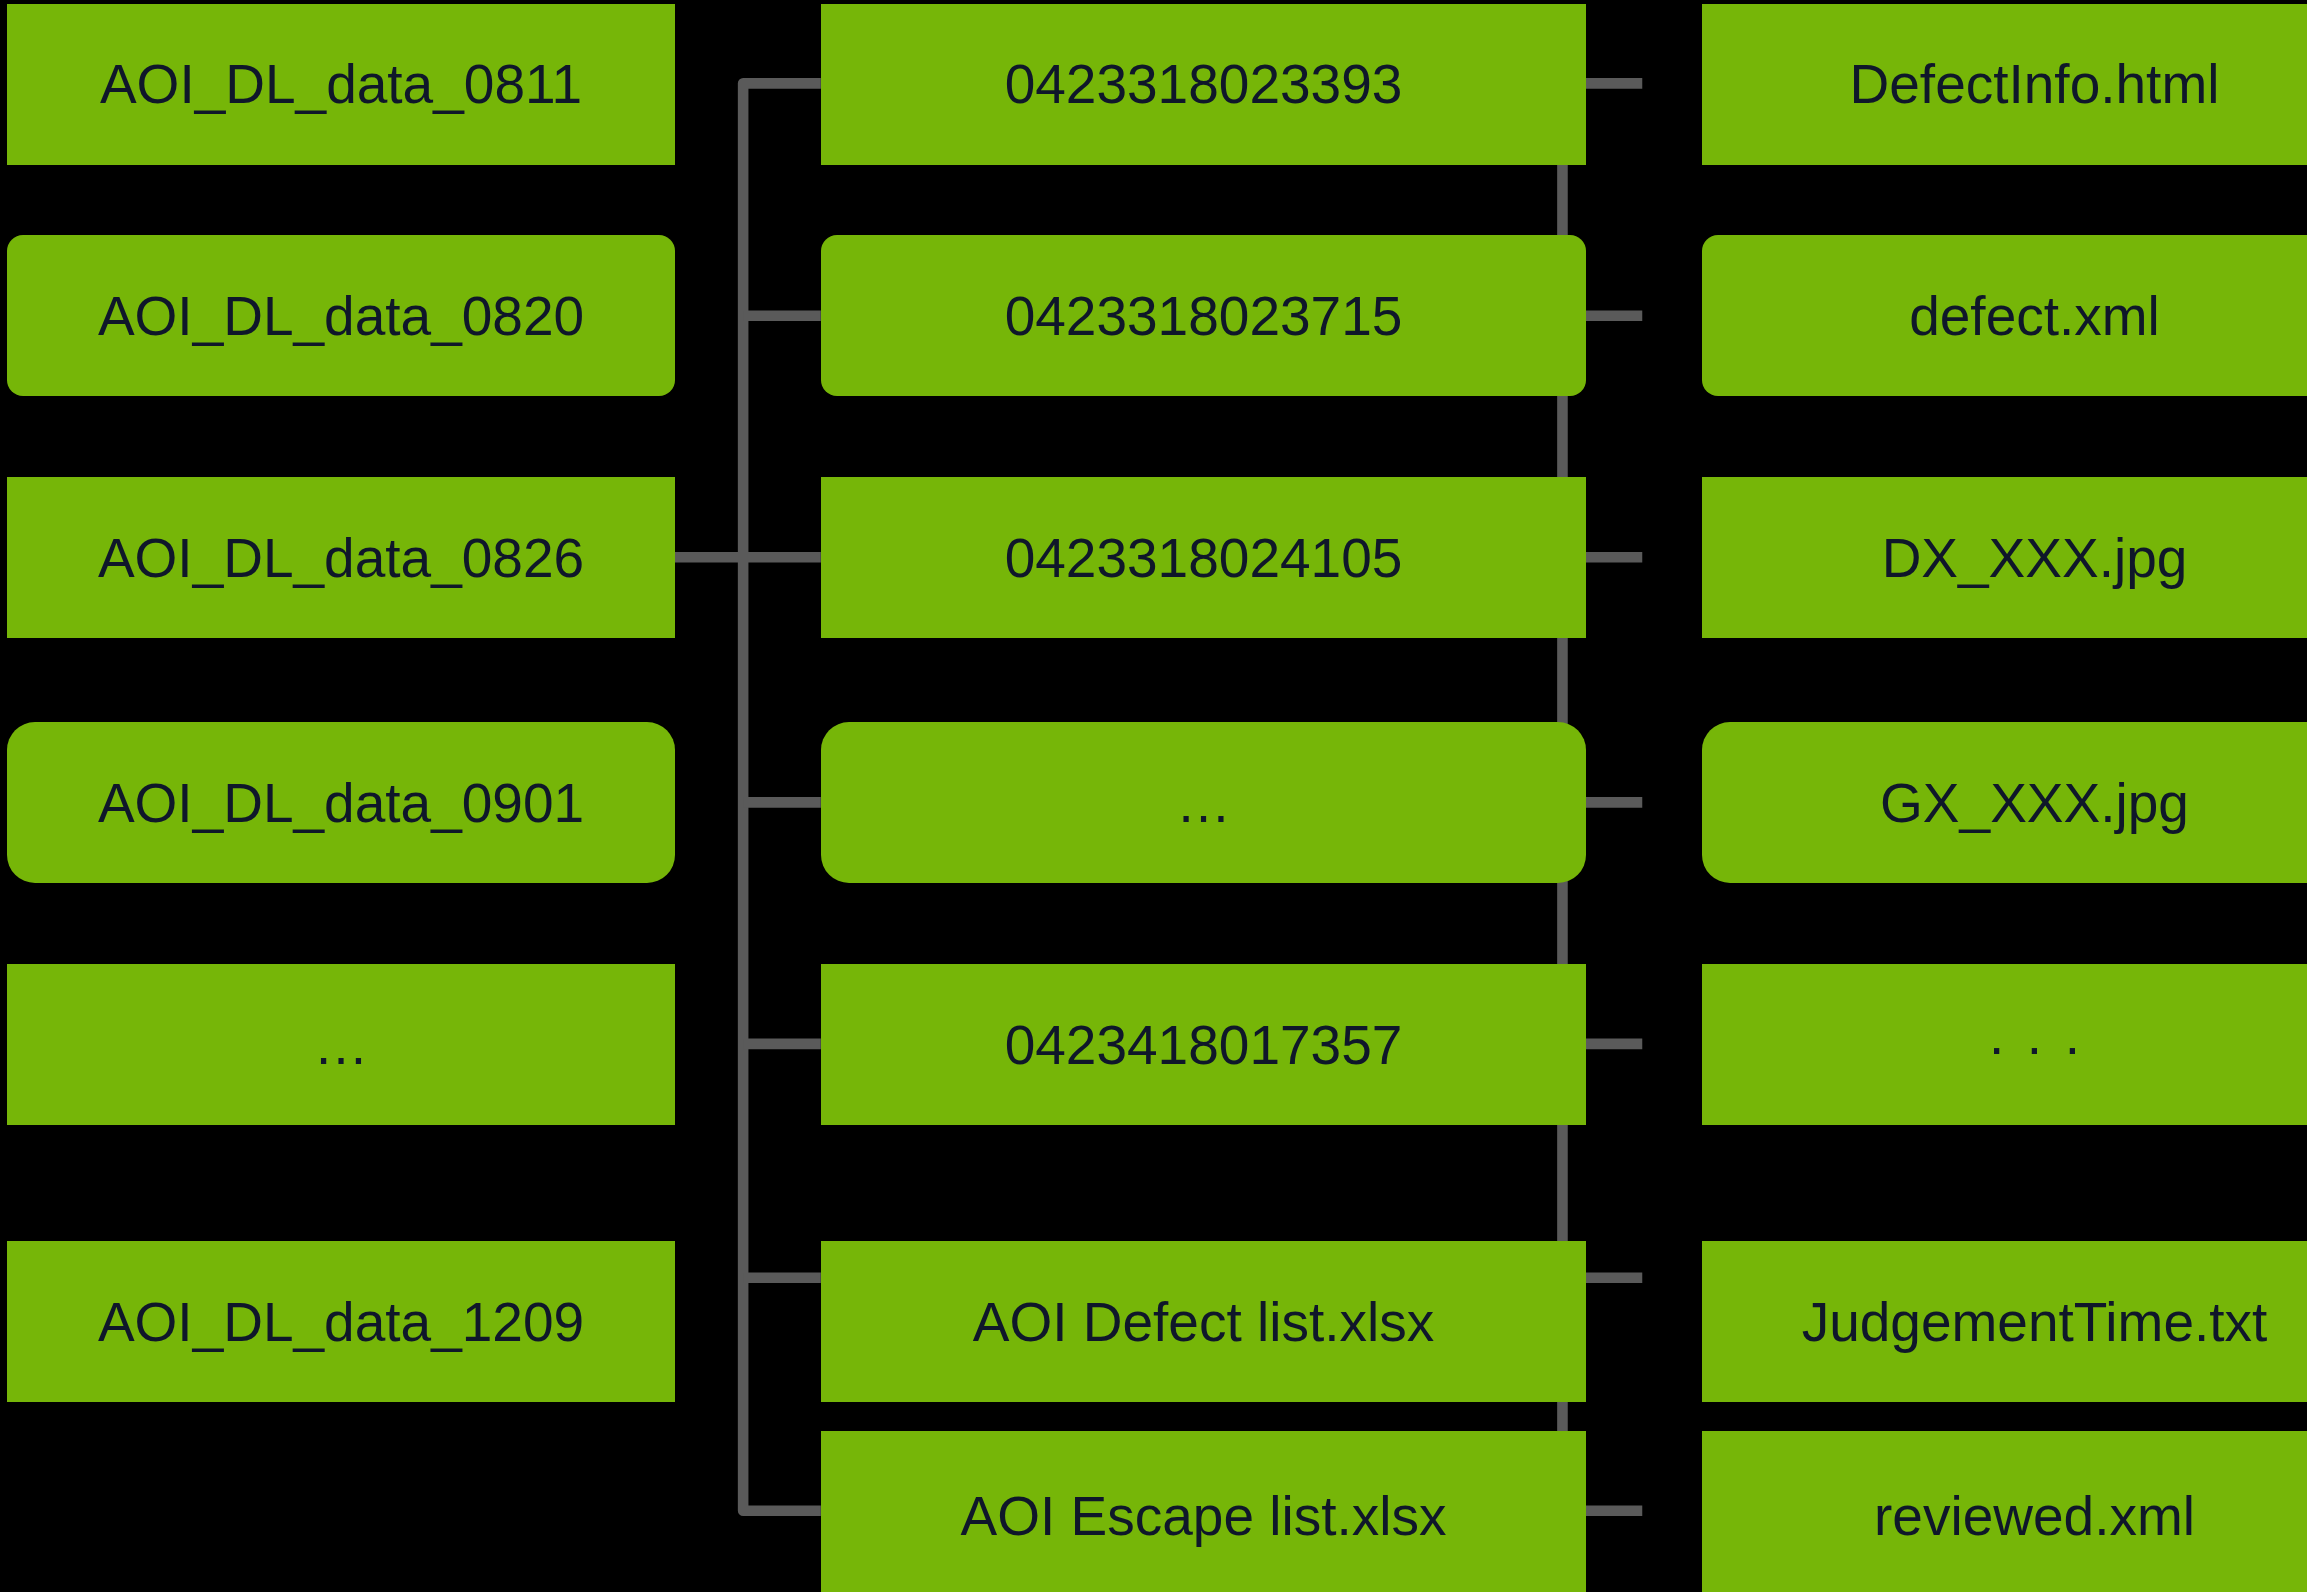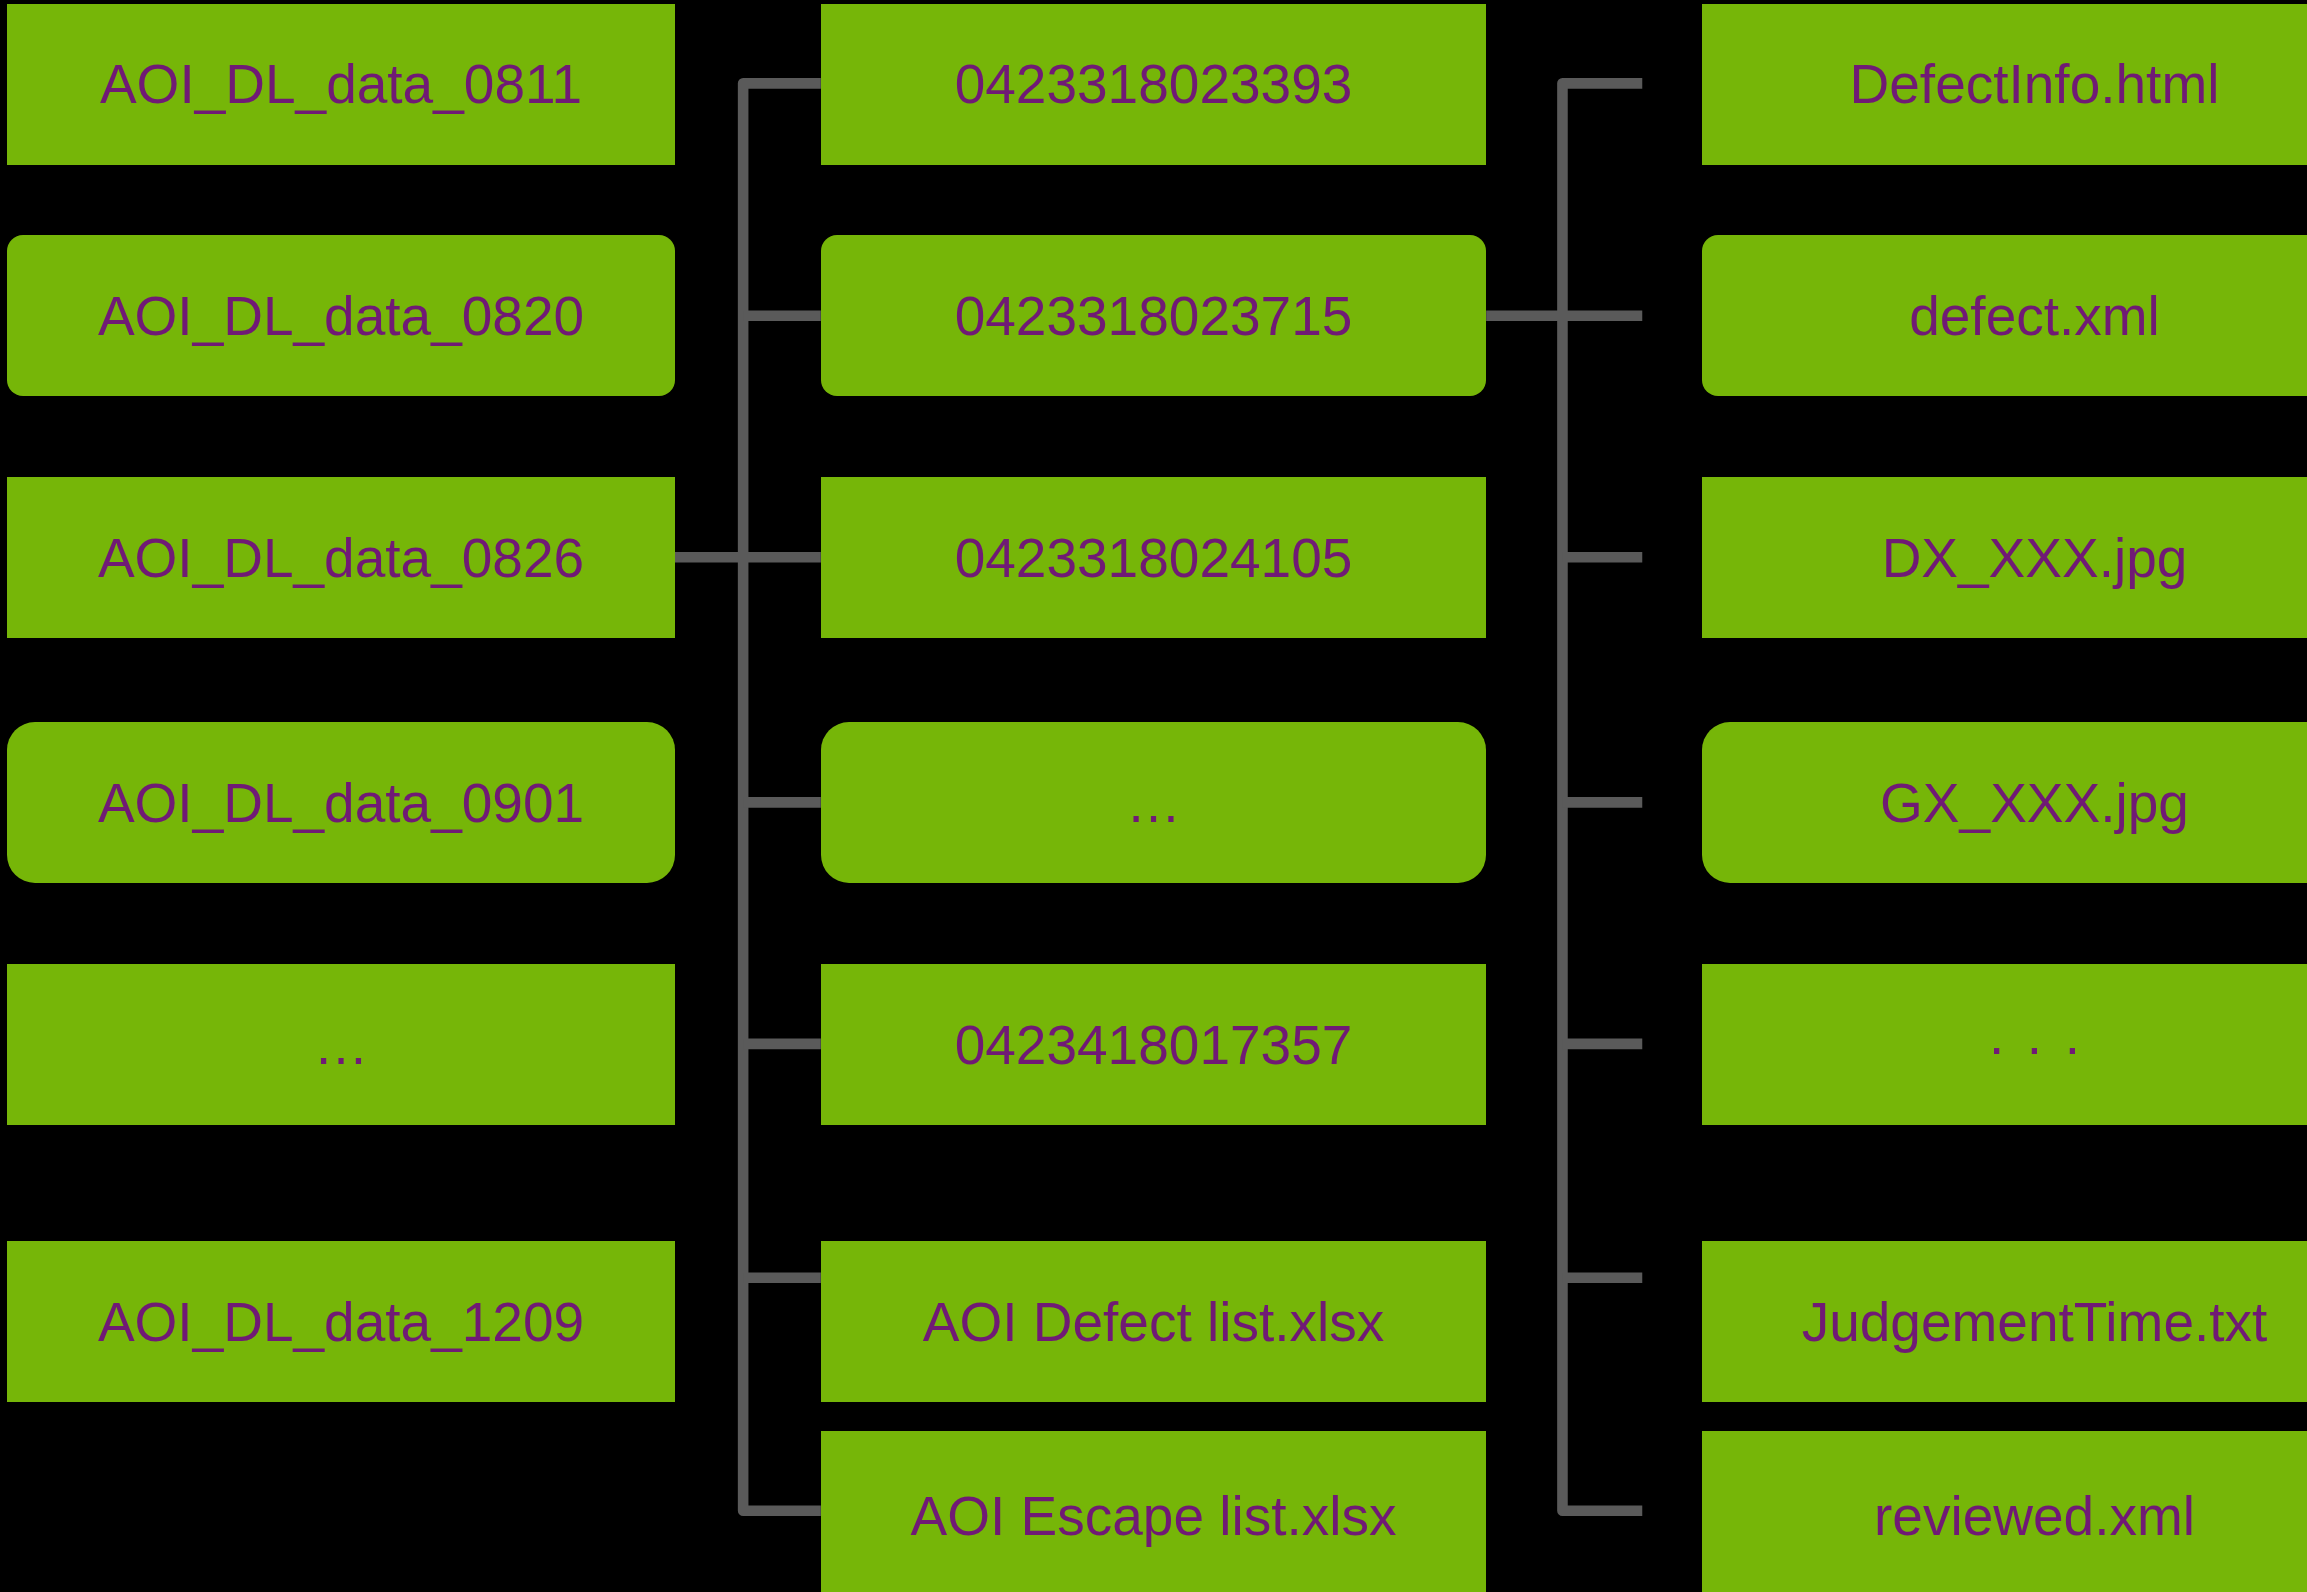--- a/index.html
+++ b/index.html
@@ -10,30 +10,30 @@
     position: relative;
     font-family: "Liberation Sans", "DejaVu Sans", sans-serif;
   }
   #canvas { position: absolute; inset: 0; width: 2307px; height: 1592px; }
   #connectors { position: absolute; left: 0; top: 0; z-index: 0; }
   #connectors path { stroke: #5a5a5a; stroke-width: 15; fill: none; stroke-linejoin: round; stroke-linecap: butt; }
   .box {
     position: absolute;
     height: 161px;
     background: #76b608;
-    color: #701a75;
+    color: #0f172a;
     display: flex; align-items: center; justify-content: center;
     font-size: 55px;
     white-space: nowrap;
     z-index: 1;
     box-sizing: border-box;
   }
   
   .c1 { left: 7px;   width: 668px; }
-  .c2 { left: 821px; width: 665px; }
+  .c2 { left: 821px; width: 765px; }
   .c3 { left: 1702px; width: 665px; }
   
   .r1 { top: 3.5px; }
   .r2 { top: 235px; border-radius: 16px; }
   .r3 { top: 477px; }
   .r4 { top: 722px; border-radius: 28px; }
   .r5 { top: 964px; }
   .r6 { top: 1197px; margin-top: 44px; }
   .r7 { top: 1431px; height: 170px; } 
   

